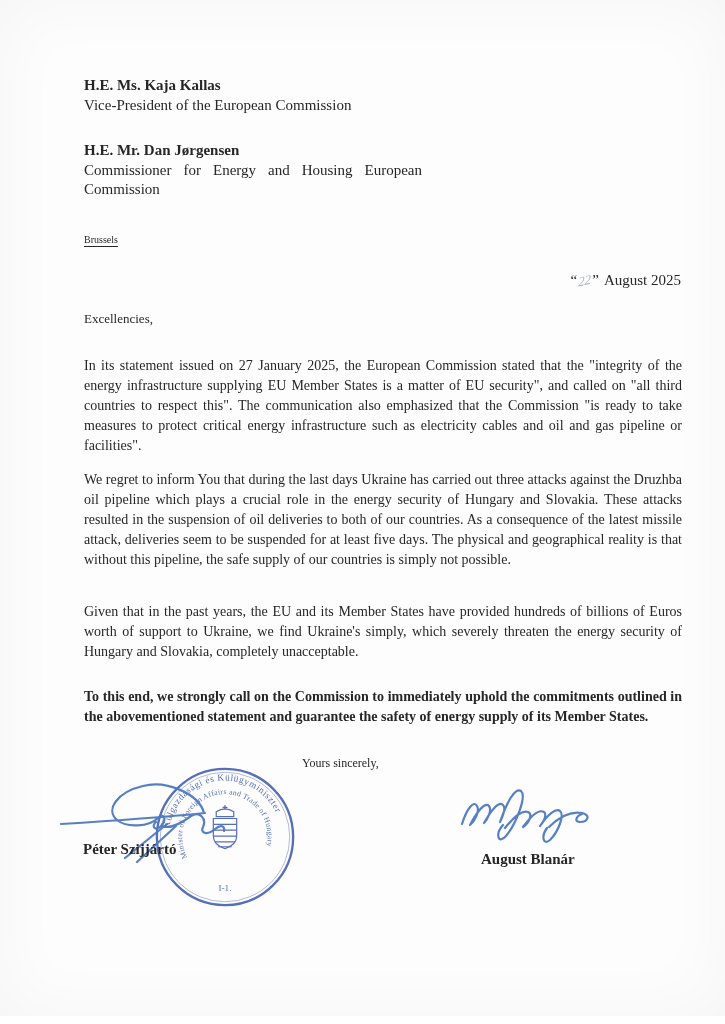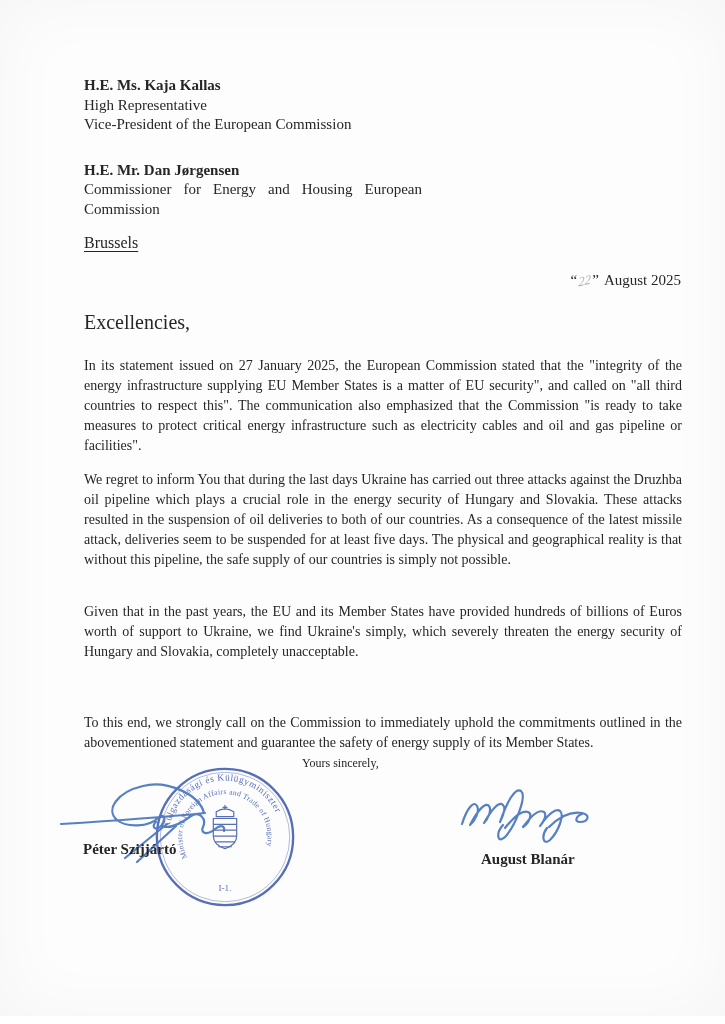--- a/index.html
+++ b/index.html
@@ -20,42 +20,42 @@
     position:relative;width:725px;height:1016px;
     background:var(--paper);
     box-shadow:inset 0 0 70px rgba(0,0,0,0.035);
     overflow:hidden;
   }
   .abs{position:absolute;}
   .bold{font-weight:bold;}
   .recipients{left:84px;top:76px;width:338px;font-size:15px;line-height:19.5px;}
   .recipient-2{margin-top:26px;}
   .just{text-align:justify;}
-  .place{left:84px;top:234px;font-size:16px;}
+  .place{left:84px;top:234px;font-size:10px;}
   .place span{text-decoration:underline;text-underline-offset:3px;}
   .date{top:272px;right:44px;font-size:15px;text-align:right;white-space:nowrap;}
   .hand-day{
     display:inline-block;
     color:var(--handwriting-gray);
     font-style:italic;
     font-size:13px;
     transform:rotate(-12deg) skewX(-12deg);
     margin:0 1px;
     opacity:.85;
   }
   .date-rest{margin-left:5px;}
-  .salutation{left:84px;top:311px;font-size:20px;}
+  .salutation{left:84px;top:311px;font-size:13px;}
   .body-p{
     left:84px;width:598px;margin:0;
     font-size:14px;line-height:20px;text-align:justify;
   }
   .p1{top:356px;}
   .p2{top:470px;}
   .p3{top:602px;}
-  .p4{top:713px;}
+  .p4{top:687px;font-weight:bold;}
   .closing{left:302px;top:756px;font-size:12px;}
   .sign-name{font-size:15px;font-weight:bold;z-index:5;}
   .name-left{left:83px;top:841px;}
   .name-right{left:481px;top:851px;}
   .stamp-box{left:152px;top:764px;width:146px;height:146px;z-index:2;opacity:.92;}
   .stamp-box circle{fill:none;stroke:var(--stamp-blue);}
   .ring-outer{stroke-width:2.4;}
   .ring-inner{stroke-width:.8;opacity:.6;}
   .arc-outer{font-family:"Liberation Serif",serif;font-size:9.6px;letter-spacing:.6px;fill:var(--stamp-blue);}
   .arc-inner{font-family:"Liberation Serif",serif;font-size:7.8px;letter-spacing:.3px;fill:var(--stamp-blue);}
@@ -65,21 +65,20 @@
   .sig path{fill:none;stroke:var(--signature-blue);stroke-width:2.2;stroke-linecap:round;stroke-linejoin:round;opacity:.95;}
 </style>
 </head>
 <body>
 
 <div class="page">
 
   <div class="abs recipients">
     <div class="recipient-1">
       <div class="bold">H.E. Ms. Kaja Kallas</div>
-      <div>High Representative</div>
       <div>Vice-President of the European Commission</div>
     </div>
     <div class="recipient-2">
       <div class="bold">H.E. Mr. Dan Jørgensen</div>
       <div class="just">Commissioner for Energy and Housing European Commission</div>
     </div>
   </div>
 
   <div class="abs place">
     <span>Brussels</span>

